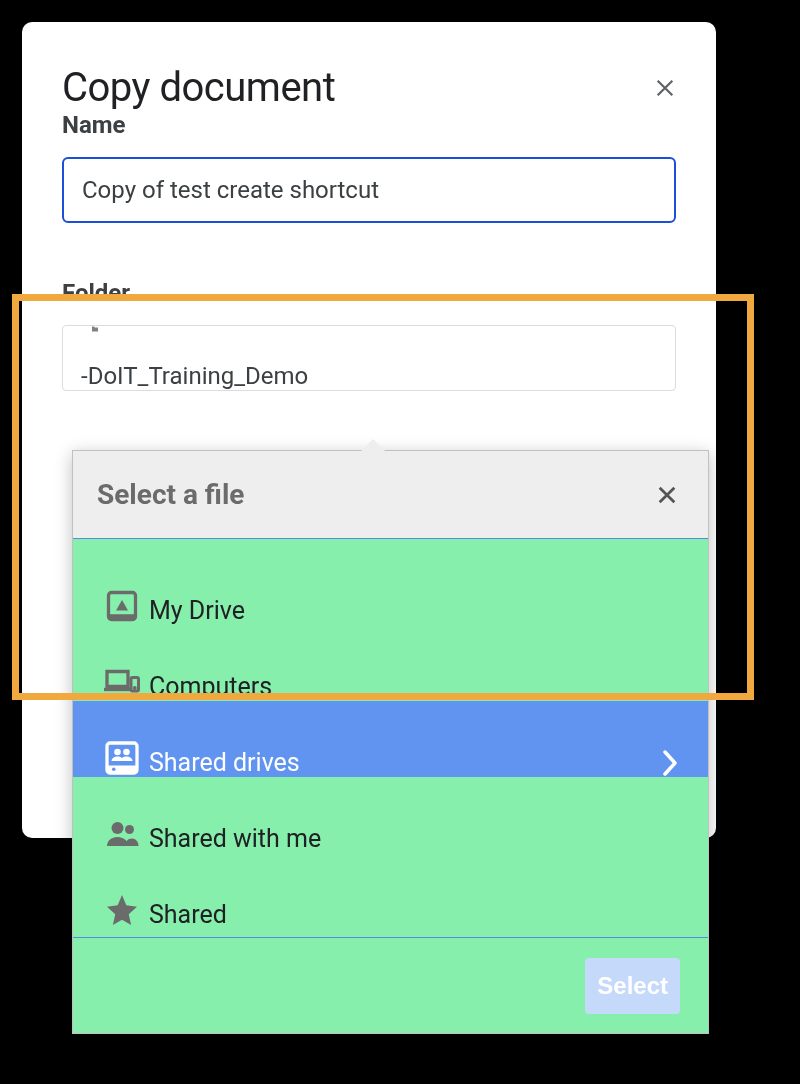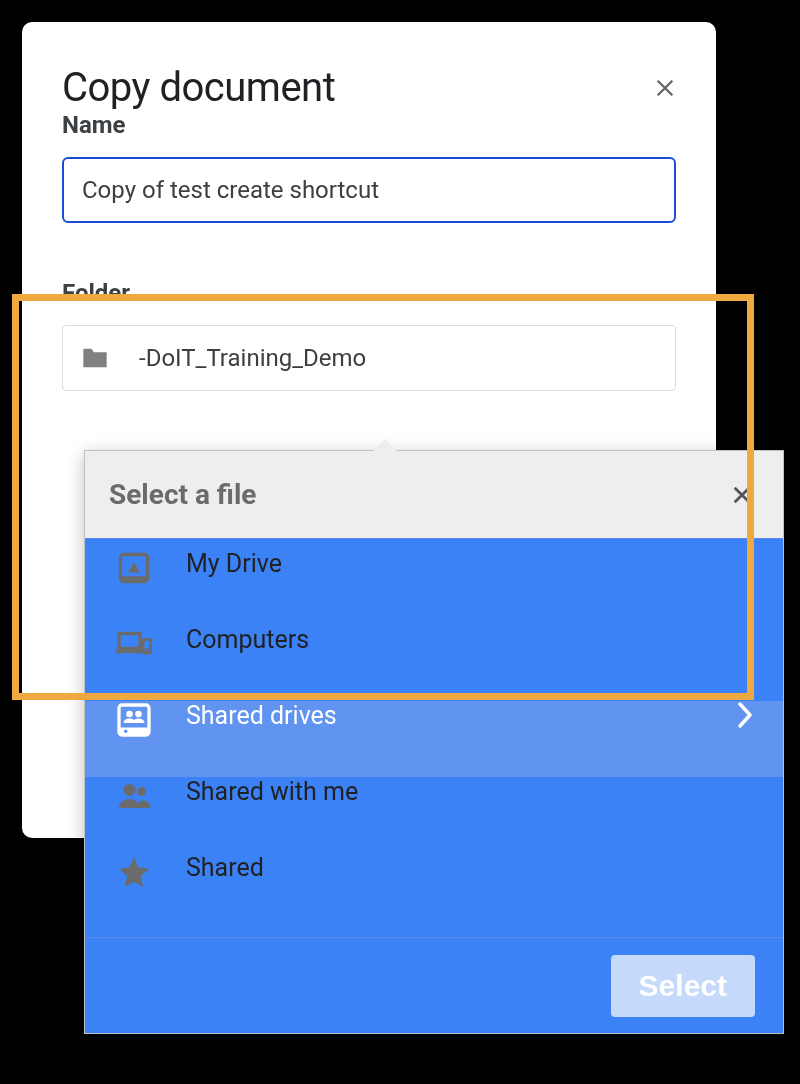--- a/index.html
+++ b/index.html
@@ -71,37 +71,38 @@
     .folder-group {
       margin-top: 56px;
     }
     .folder-input {
       width: 100%;
       height: 66px;
       border: 1px solid #dadce0;
       border-radius: 4px;
       padding: 0 18px;
       display: flex;
-      align-items: center;
+      align-items: flex-start;
       gap: 30px;
       font-size: 24px;
       color: #3c4043;
       background: #fff;
       cursor: pointer;
+      flex-direction: column;
     }
     .folder-icon {
       width: 28px; height: 24px; fill: #808080;
     }
     
     .picker {
       position: absolute;
-      left: 84px;
+      left: 72px;
       top: 450px;
-      width: 700px;
-      background: #3b82f6;
+      width: 637px;
+      background: #86efac;
       border: 1px solid #c0c0c0;
       box-shadow: 0 4px 16px rgba(0,0,0,0.25);
       z-index: 40;
     }
     .picker::before {
       content: '';
       position: absolute;
       top: -12px;
       left: 288px;
       width: 0; height: 0;
@@ -127,23 +128,23 @@
       width: 22px; height: 22px;
       cursor: pointer;
       color: #555;
     }
     .picker-list {
       padding: 10px 0 8px 0;
     }
     .picker-item {
       height: 76px;
       display: flex;
-      align-items: flex-start;
+      align-items: flex-end;
       padding: 0 30px 0 30px;
-      gap: 33px;
+      gap: 8px;
       font-size: 25px;
       color: #202124;
       cursor: pointer;
     }
     .picker-item.selected {
       background: #6194f1;
       color: #fff;
     }
     .picker-item .icon-slot {
       width: 38px; height: 38px;
@@ -163,24 +164,24 @@
       height: 96px;
       display: flex;
       align-items: center;
       justify-content: flex-end;
       padding: 0 28px;
     }
     .select-btn {
       background: #c5d9fb;
       color: #fff;
       font-weight: 700;
-      font-size: 30px;
+      font-size: 24px;
       border: none;
       border-radius: 4px;
-      padding: 14px 28px;
+      padding: 14px 12px;
       cursor: pointer;
     }
   </style>
 </head>
 <body>
 
 <div class="dialog">
   <div class="dialog-header">
     <div class="dialog-title">Copy document</div>
     <svg class="close-x" viewBox="0 0 24 24">

